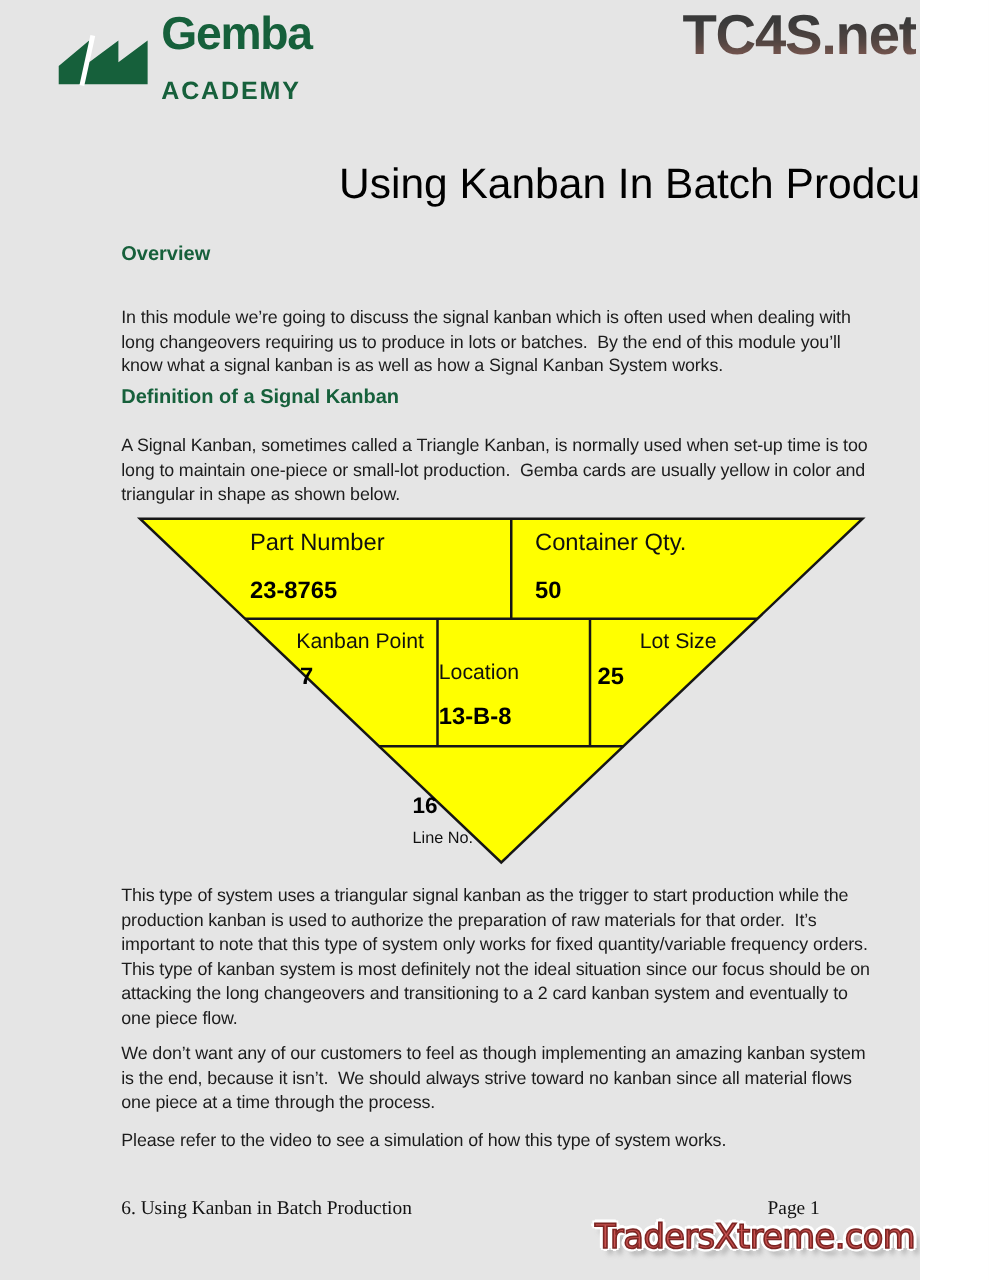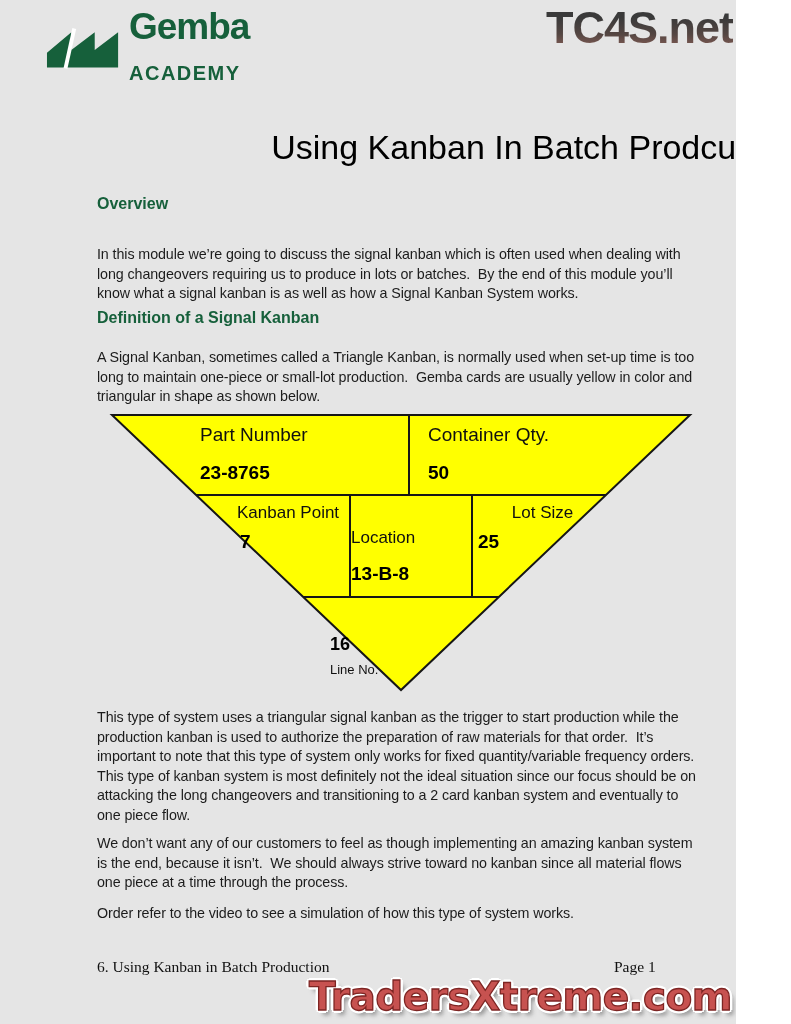--- a/index.html
+++ b/index.html
@@ -39,21 +39,21 @@
     left:238px;top:481px;width:342px;text-align:center;
     font-family:"DejaVu Serif",serif;font-weight:bold;font-size:43px;letter-spacing:0px;
     color:var(--watermark-red);
     text-shadow:
       -3px 0 0 #fff,3px 0 0 #fff,0 -3px 0 #fff,0 3px 0 #fff,
       -2px -2px 0 #fff,2px -2px 0 #fff,-2px 2px 0 #fff,2px 2px 0 #fff,
       5px 6px 5px rgba(110,110,110,.65);
   }
   #traders{
     top:974px;right:4px;
-    font-family:"DejaVu Sans",sans-serif;font-weight:bold;font-size:39px;letter-spacing:-0.5px;
+    font-family:"DejaVu Sans",sans-serif;font-weight:normal;font-size:27px;letter-spacing:-0.5px;
     color:var(--traders-red);
     -webkit-text-stroke:1.3px #7d2523;
     text-shadow:
       -3px 0 0 #fff,3px 0 0 #fff,0 -3px 0 #fff,0 3px 0 #fff,
       -2px -2px 0 #fff,2px -2px 0 #fff,-2px 2px 0 #fff,2px 2px 0 #fff,
       4px 5px 4px rgba(130,130,130,.8);
   }
 
   
   .footer-text{font-family:"Liberation Serif",serif;font-size:15.5px;color:#111;}
@@ -109,19 +109,19 @@
 
   <div class="abs card-label tc" style="left:351px;top:528px;width:120px;">Location</div>
   <div class="abs card-value tc" style="left:351px;top:563px;width:120px;">13-B-8</div>
 
   <div class="abs card-label tc" style="left:330px;top:618px;width:141px;font-size:13px;margin-top:44px;">Line No.</div>
   <div class="abs card-value tc" style="left:330px;top:634px;width:141px;font-size:18px;">16</div>
 
 
   <div class="abs para" style="left:97px;top:708px;">This type of system uses a triangular signal kanban as the trigger to start production while the production kanban is used to authorize the preparation of raw materials for that order.  It’s important to note that this type of system only works for fixed quantity/variable frequency orders.   This type of kanban system is most definitely not the ideal situation since our focus should be on attacking the long changeovers and transitioning to a 2 card kanban system and eventually to one piece flow.</div>
   <div class="abs para" style="left:97px;top:834px;">We don’t want any of our customers to feel as though implementing an amazing kanban system is the end, because it isn’t.  We should always strive toward no kanban since all material flows one piece at a time through the process.</div>
-  <div class="abs para" style="left:97px;top:904px;">Order refer to the video to see a simulation of how this type of system works.</div>
+  <div class="abs para" style="left:97px;top:904px;">Please refer to the video to see a simulation of how this type of system works.</div>
 
   <div class="abs footer-text" style="left:97px;top:958px;">6. Using Kanban in Batch Production</div>
   <div class="abs footer-text" style="left:614px;top:958px;">Page 1</div>
   <div id="traders" class="abs">TradersXtreme.com</div>
 
 </div>
 
 </body></html>

